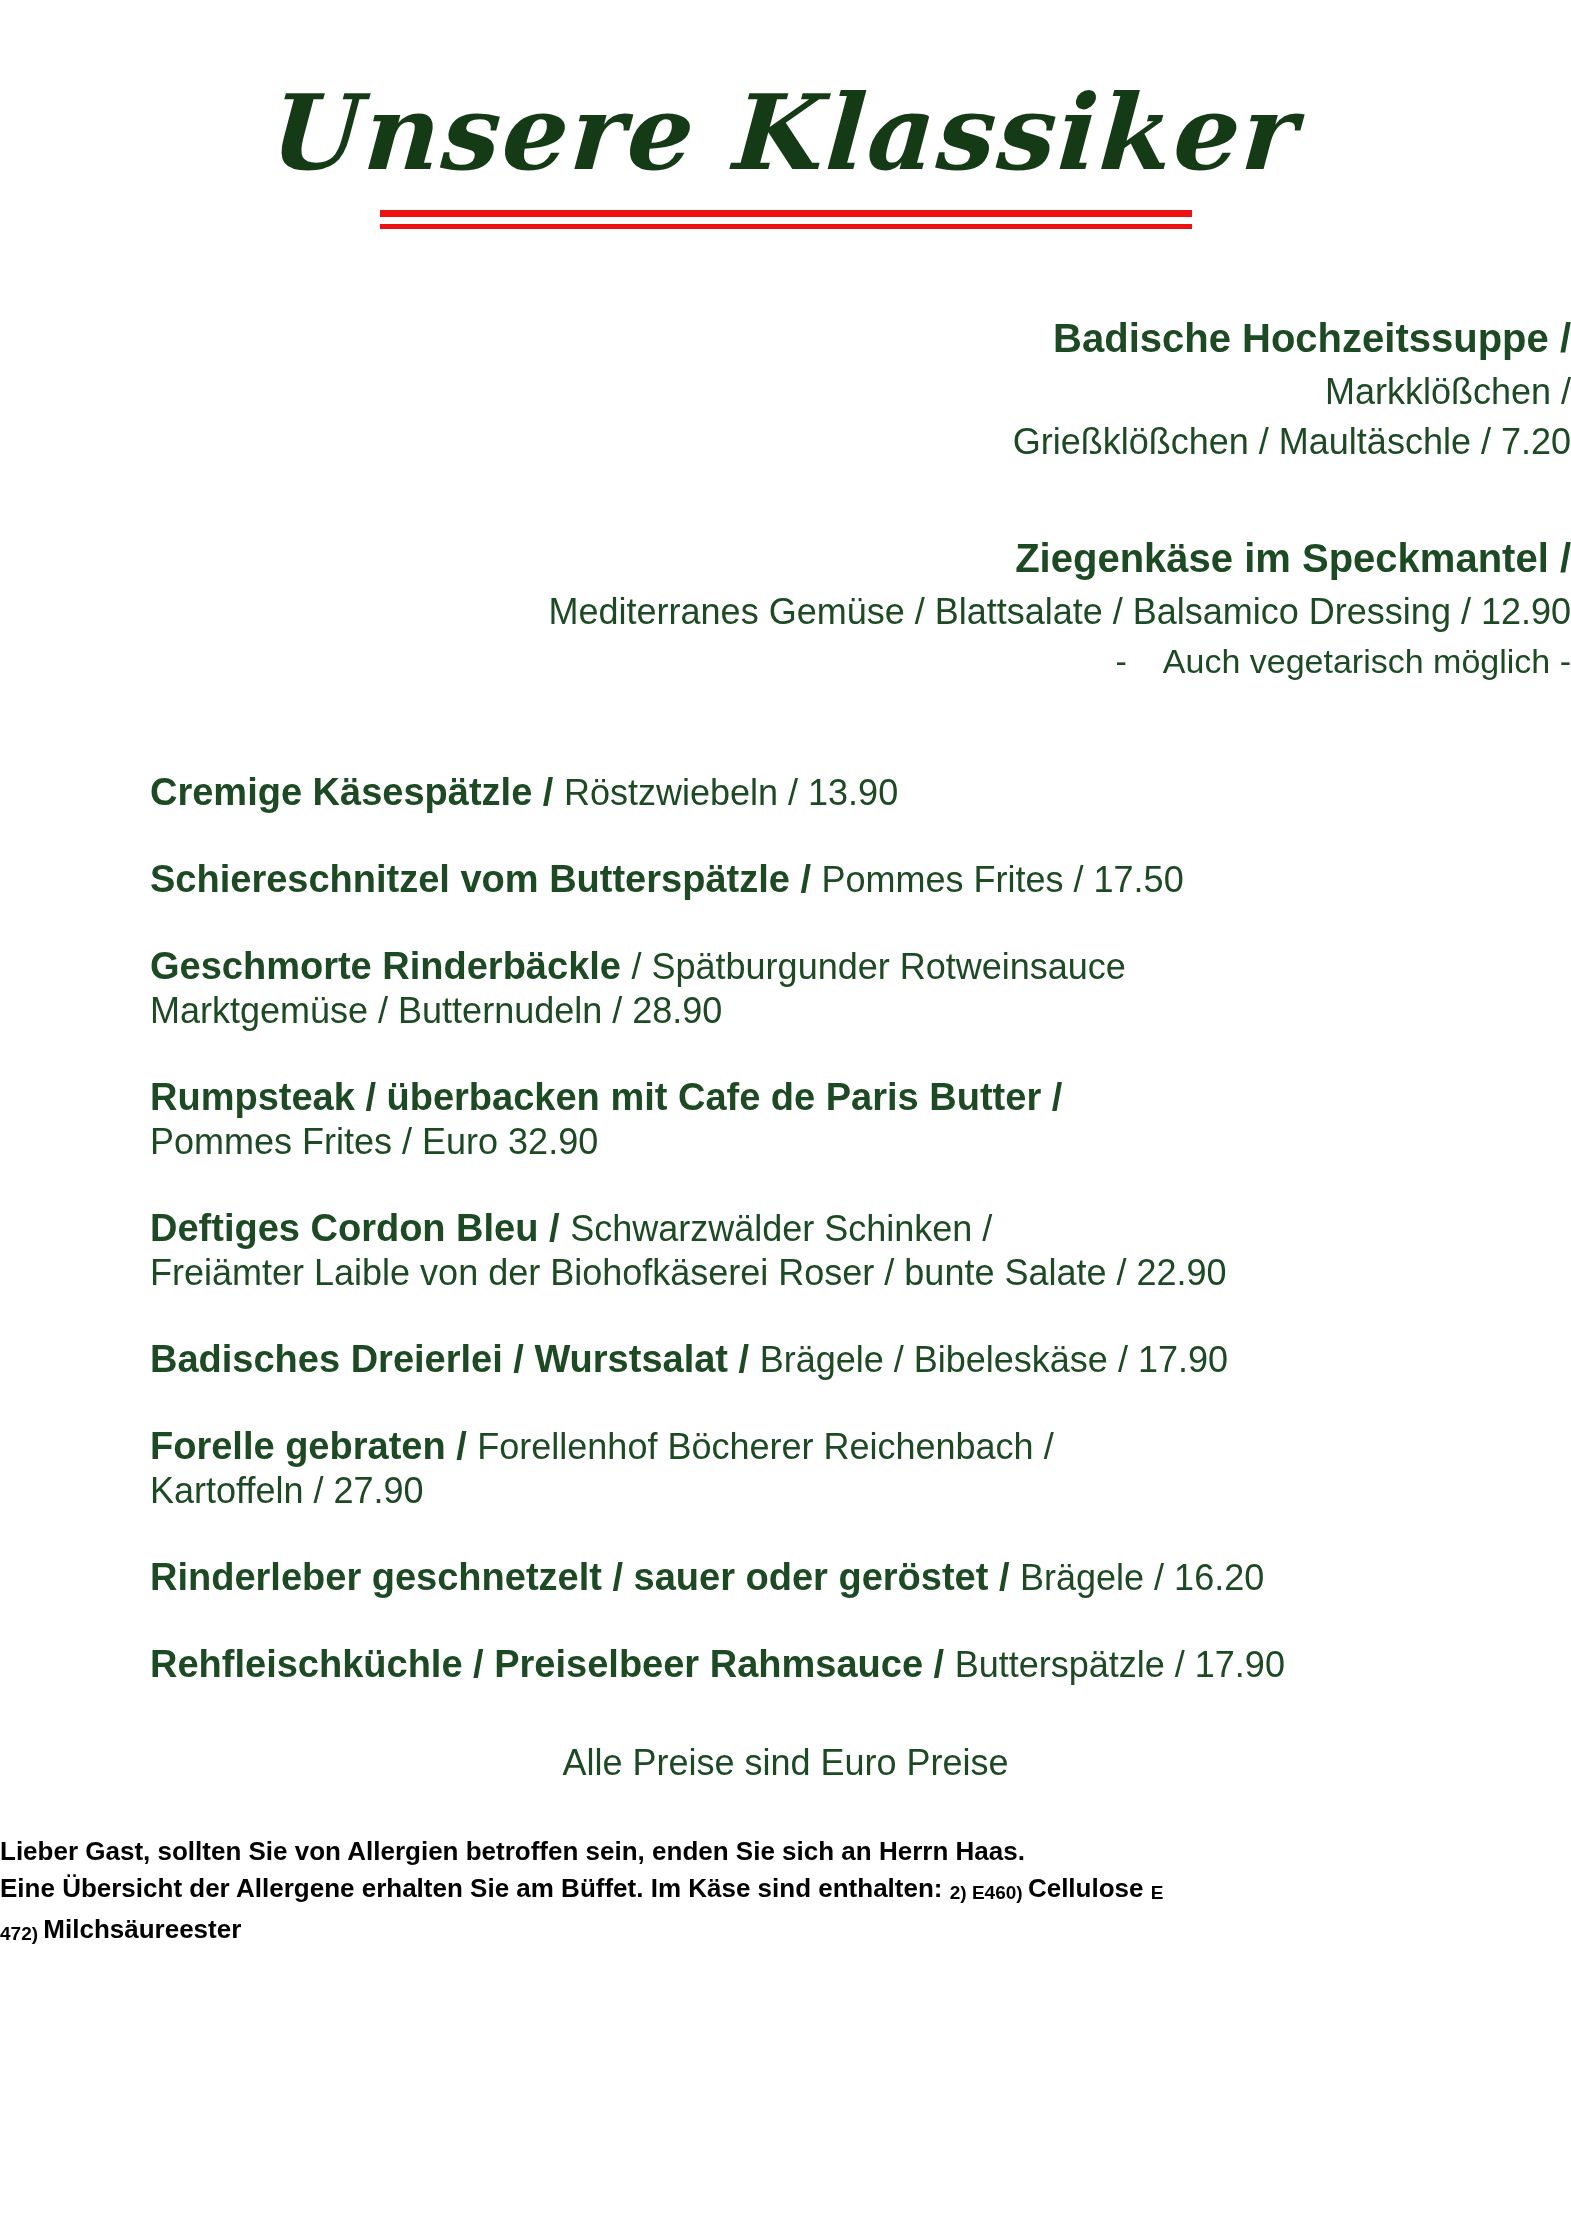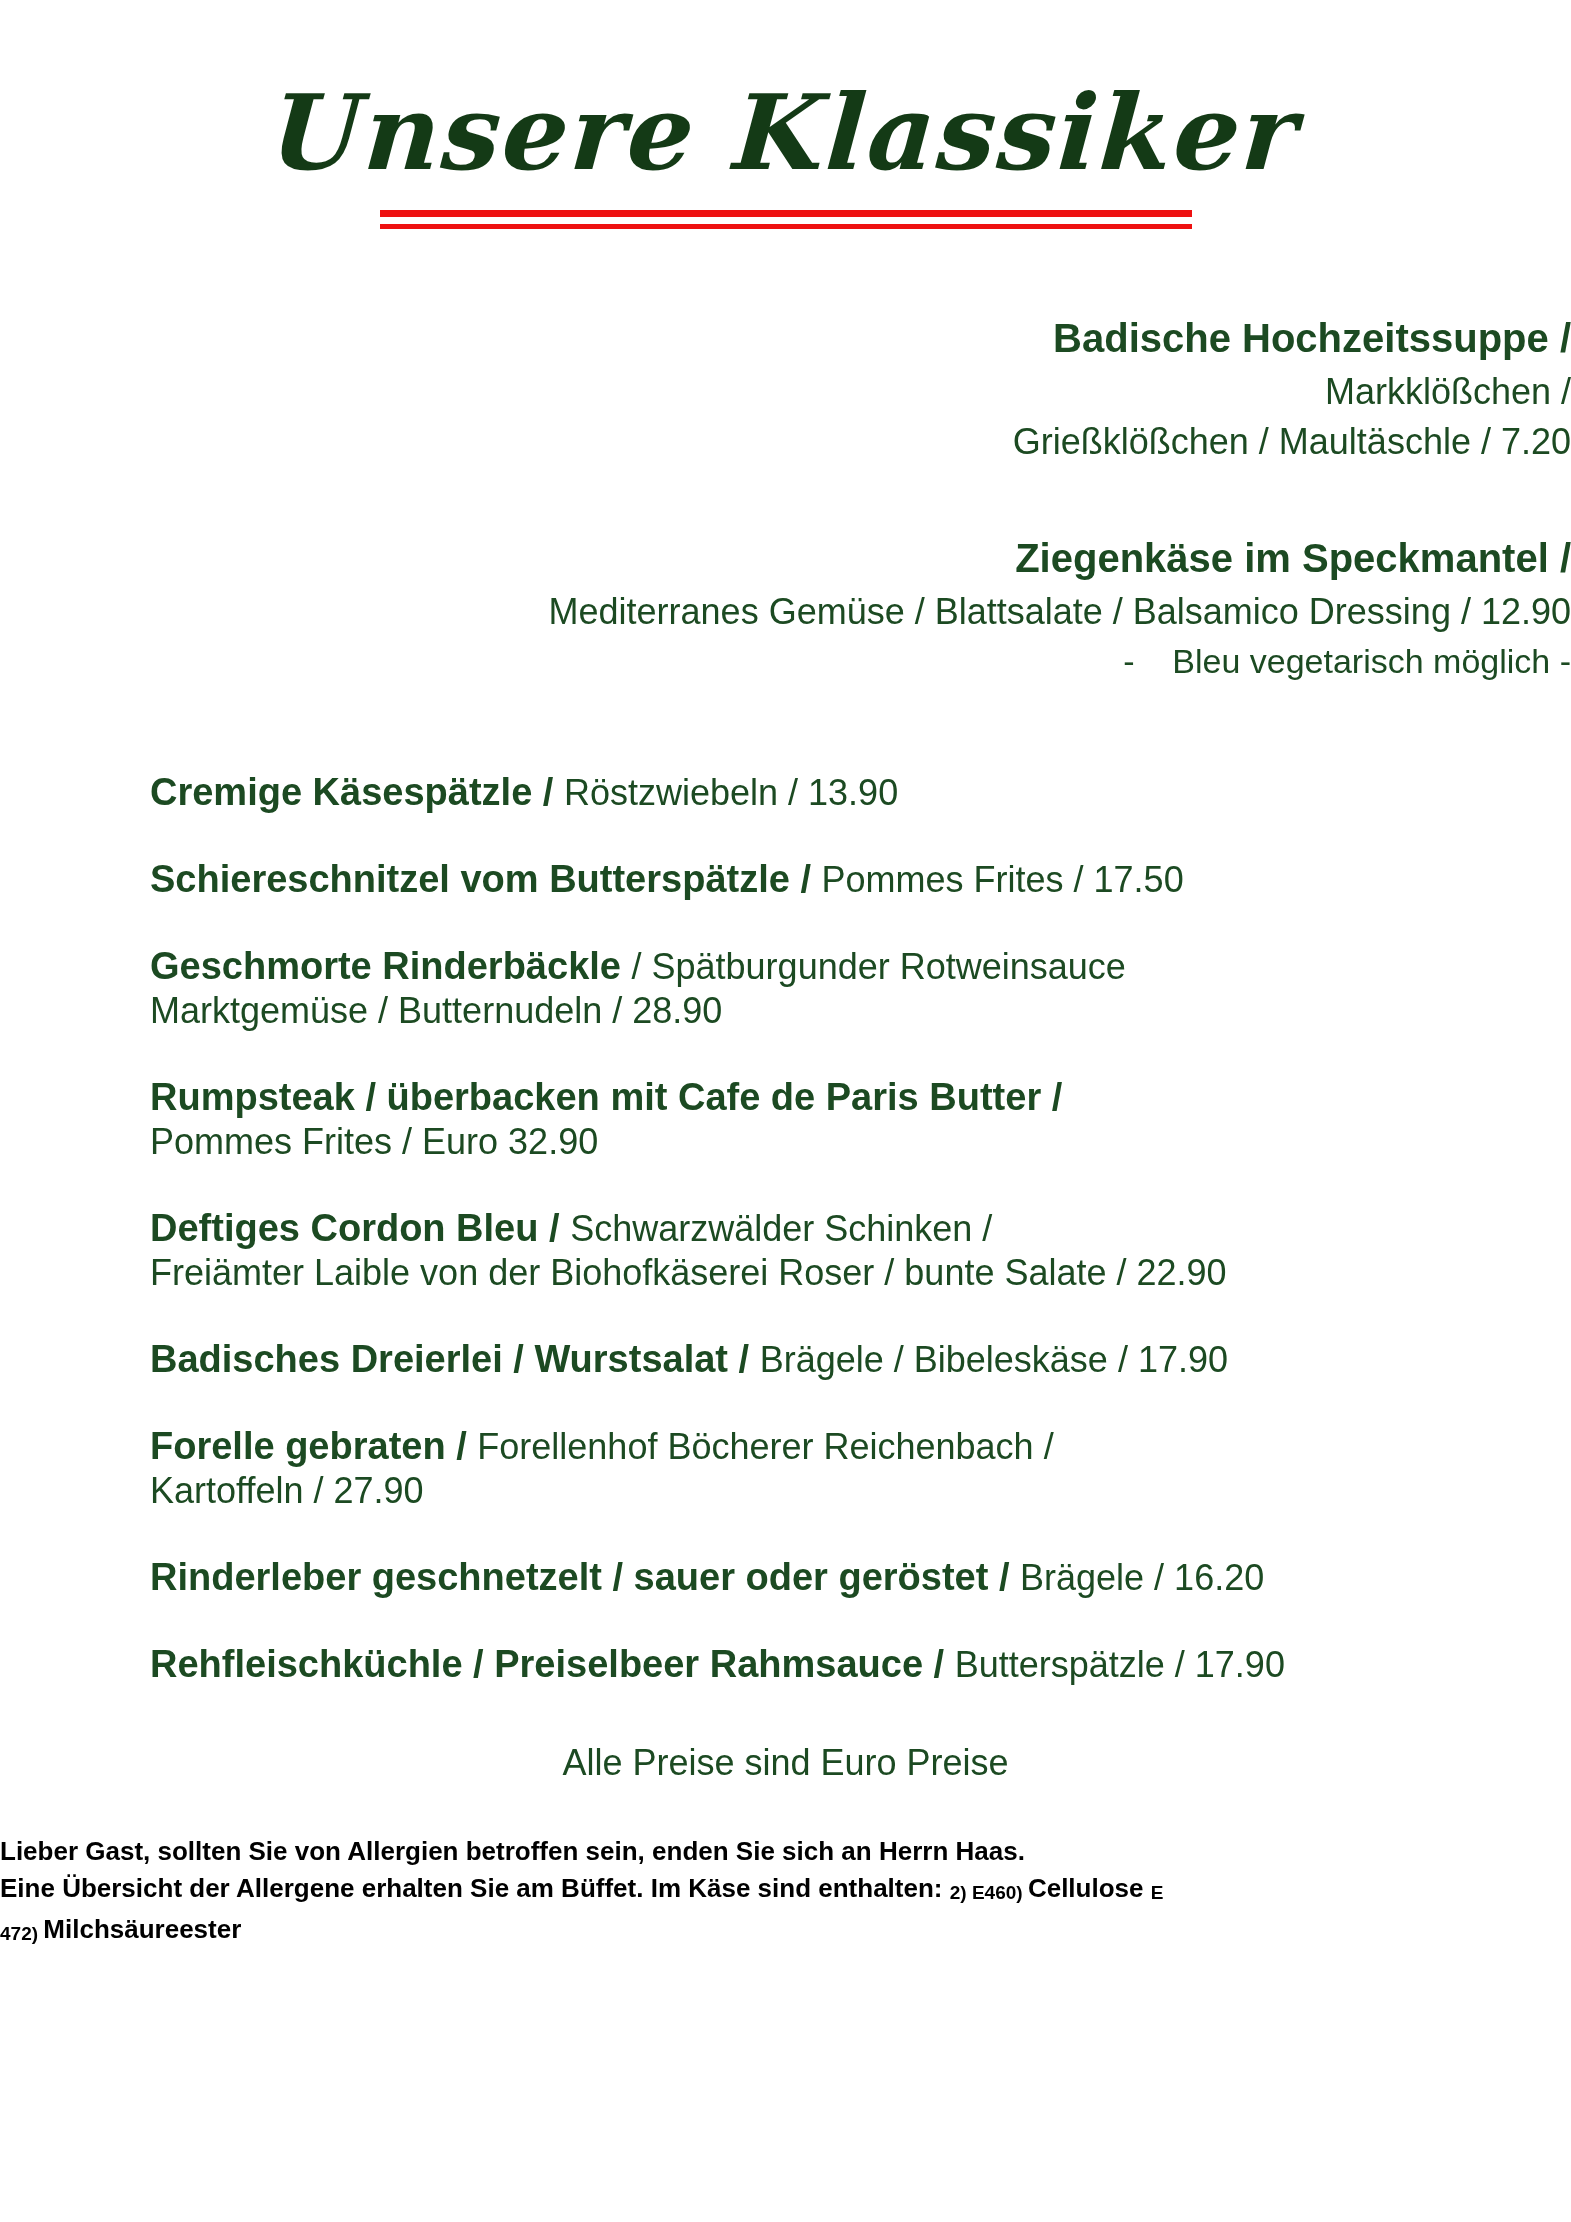--- a/index.html
+++ b/index.html
@@ -114,21 +114,21 @@
 
   <div class="starters">
     <div class="starter">
       <div class="starter-name">Badische Hochzeitssuppe /</div>
       <div class="starter-line">Markklößchen /</div>
       <div class="starter-line">Grießklößchen / Maultäschle / 7.20</div>
     </div>
     <div class="starter">
       <div class="starter-name">Ziegenkäse im Speckmantel /</div>
       <div class="starter-line">Mediterranes Gemüse / Blattsalate / Balsamico Dressing / 12.90</div>
-      <div class="veg-note">-    Bleu vegetarisch möglich -</div>
+      <div class="veg-note">-    Auch vegetarisch möglich -</div>
     </div>
   </div>
 
   <div class="mains">
     <div class="item">
       <span class="item-name">Cremige Käsespätzle / </span><span>Röstzwiebeln / 13.90</span>
     </div>
     <div class="item">
       <span class="item-name">Schiereschnitzel vom Butterspätzle / </span><span>Pommes Frites / 17.50</span>
     </div>

